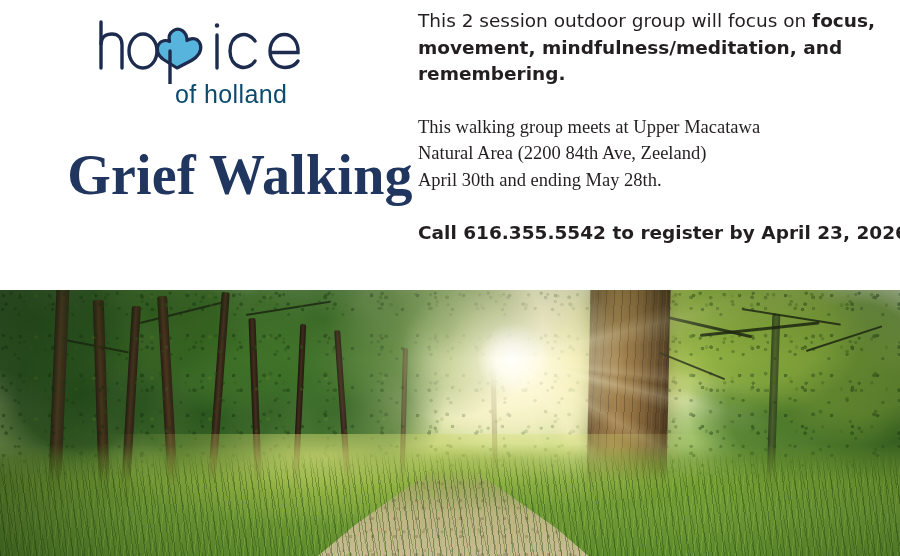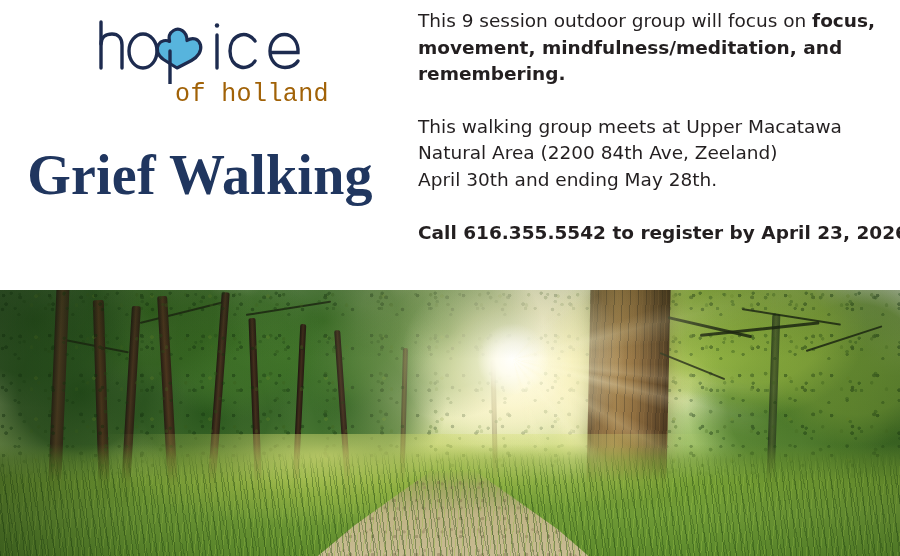--- a/index.html
+++ b/index.html
@@ -50,40 +50,41 @@
     position: relative;
     width: 230px;
     height: 66px;
   }
   .logo-svg { display: block; }
 
   .logo-sub {
     position: absolute;
     left: 80px;
     top: 62px;
-    font-family: Liberation Mono, monospace;
+    font-family: Liberation Sans, sans-serif;
     font-size: 25px;
     font-weight: 300;
     letter-spacing: 0.4px;
-    color: #a16207;
+    color: #0c4a6e;
     white-space: nowrap;
   }
 
   .headline {
     position: absolute;
     left: 0;
     top: 146px;
     width: 400px;
     text-align: center;
     font-family: "Liberation Serif", "DejaVu Serif", serif;
     font-size: 56px;
     line-height: 1.05;
     font-weight: 700;
     color: #20365f;
     letter-spacing: 0.2px;
+    padding-left: 40px;
   }
 
   
   .copy-block {
     position: absolute;
     left: 418px;
     top: 8px;
     width: 470px;
   }
 
@@ -93,21 +94,21 @@
     line-height: 26.5px;
     color: #231f20;
     margin: 0;
   }
   .para b, .para strong {
     font-weight: 700;
   }
 
   .para-lead { margin-bottom: 26px; }
 
-  .para-details { margin-bottom: 27px; }
+  .para-details { margin-bottom: 27px; font-family: Liberation Serif, serif; }
   .para-details .line { display: block; white-space: nowrap; }
 
   .para-cta {
     font-weight: 700;
     font-size: 18.5px;
     white-space: nowrap;
   }
 
   
   .photo {
@@ -397,21 +398,21 @@
           </svg>
         </div>
         <div class="logo-sub">of holland</div>
       </div>
 
       <div class="headline">Grief Walking</div>
     </div>
 
     <div class="copy-block">
 
-      <p class="para para-lead"><span>This 9 session outdoor group will focus on </span><b>focus, movement, mindfulness/meditation, and remembering.</b></p>
+      <p class="para para-lead"><span>This 2 session outdoor group will focus on </span><b>focus, movement, mindfulness/meditation, and remembering.</b></p>
 
       <p class="para para-details">
         <span class="line">This walking group meets at Upper Macatawa</span>
         <span class="line">Natural Area (2200 84th Ave, Zeeland)</span>
         <span class="line">April 30th and ending May 28th.</span>
       </p>
 
       <p class="para para-cta">Call 616.355.5542 to register by April 23, 2026.</p>
     </div>
   </div>

